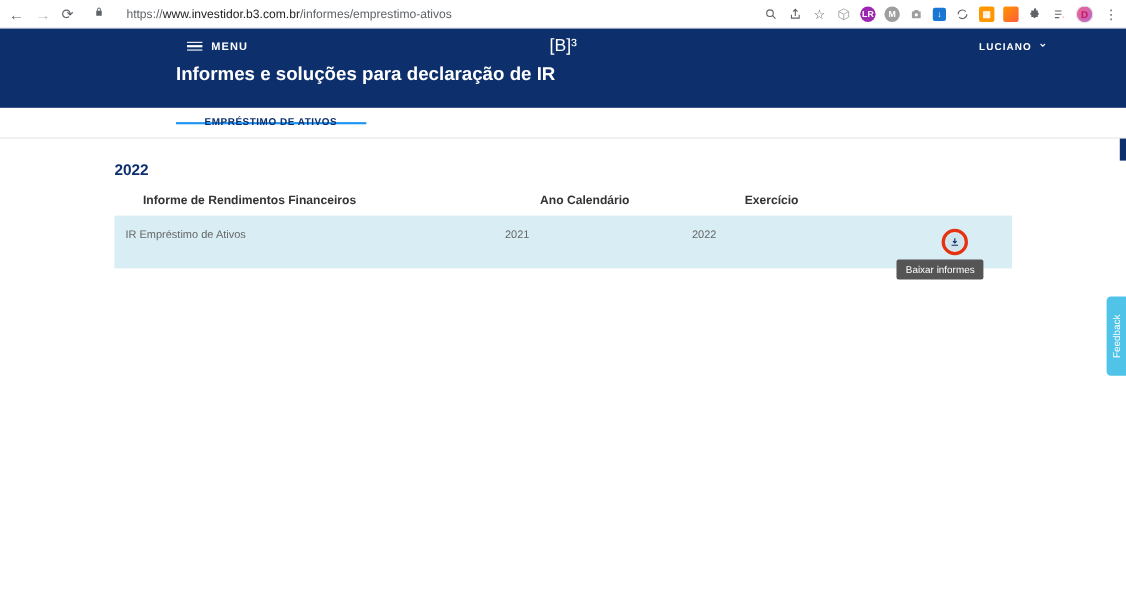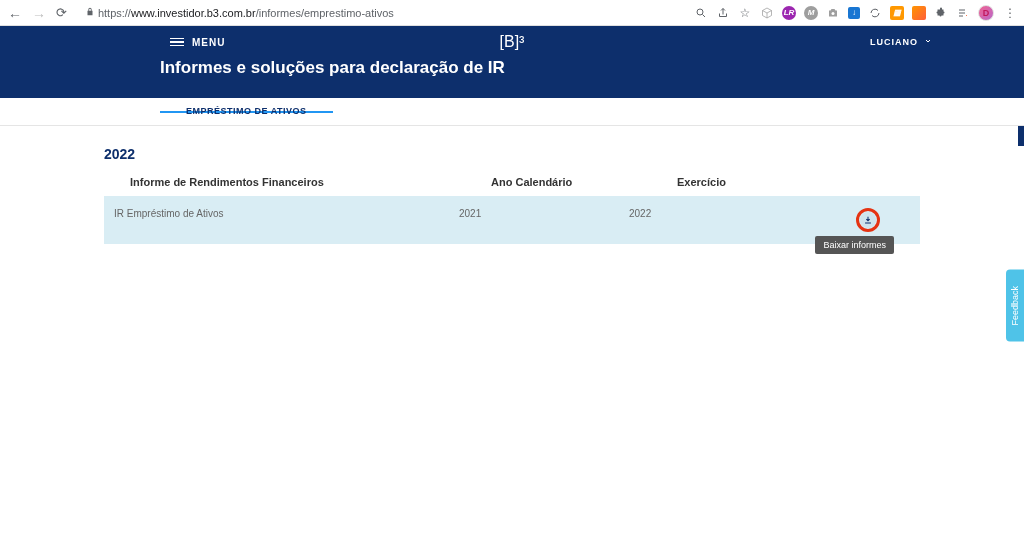--- a/index.html
+++ b/index.html
@@ -4,39 +4,39 @@
   <style>
     * { margin: 0; padding: 0; box-sizing: border-box; }
     body { font-family: -apple-system, BlinkMacSystemFont, 'Segoe UI', Arial, sans-serif; width: 1024px; height: 546px; overflow: hidden; position: relative; }
     
     
     .chrome-bar { height: 26px; background: #fff; border-bottom: 1px solid #e0e0e0; display: flex; align-items: center; padding: 0 8px; gap: 10px; }
     .nav-arrows { display: flex; gap: 10px; align-items: center; }
     .nav-arrow { color: #5f6368; font-size: 14px; cursor: pointer; }
     .nav-arrow.disabled { color: #bdbdbd; }
     .reload-icon { color: #5f6368; font-size: 13px; cursor: pointer; }
-    .address-bar { flex: 1; display: flex; align-items: center; gap: 3px; background: #fff; border-radius: 14px; padding: 0 8px; height: 20px; }
+    .address-bar { flex: 1; display: flex; align-items: center; gap: 20px; background: #fff; border-radius: 14px; padding: 0 8px; height: 20px; }
     .lock-icon { color: #5f6368; font-size: 10px; }
     .url-text { font-size: 11px; color: #202124; }
     .url-text .domain { color: #202124; }
     .url-text .path { color: #5f6368; }
     .toolbar-icons { display: flex; gap: 8px; align-items: center; }
     .tb-icon { width: 14px; height: 14px; display: flex; align-items: center; justify-content: center; font-size: 12px; color: #5f6368; cursor: pointer; }
-    .tb-badge { width: 14px; height: 14px; border-radius: 50%; display: flex; align-items: center; justify-content: center; font-size: 8px; font-weight: bold; color: #fff; font-style: italic; }
+    .tb-badge { width: 14px; height: 14px; border-radius: 50%; display: flex; align-items: center; justify-content: center; font-size: 8px; font-weight: bold; color: #fff; }
     .purple-badge { background: #9c27b0; }
     .gray-badge { background: #9e9e9e; color: #fff; }
     .orange-badge { background: #ff9800; }
     .fox-badge { width: 14px; height: 14px; background: linear-gradient(135deg,#ff9500,#ff5e3a); border-radius: 2px; }
     .blue-sq { width: 12px; height: 12px; background: #1976d2; border-radius: 2px; color: #fff; font-size: 8px; display: flex; align-items: center; justify-content: center; }
     .avatar { width: 16px; height: 16px; border-radius: 50%; background: linear-gradient(135deg,#f06292,#ba68c8); border: 1px solid #e0e0e0; display: flex; align-items: center; justify-content: center; color: #c2185b; font-size: 9px; font-weight: bold; }
     .dots { letter-spacing: -2px; }
     
     
     .header { height: 72px; background: #0d2f6c; display: flex; flex-direction: column; }
-    .header-top { height: 32px; display: flex; align-items: center; justify-content: space-between; padding: 0 92px 0 170px; }
+    .header-top { height: 32px; display: flex; align-items: center; justify-content: space-between; padding: 0 72px 0 170px; }
     .menu-btn { display: flex; align-items: center; gap: 8px; color: #fff; font-size: 10px; font-weight: 600; letter-spacing: 1px; cursor: pointer; }
     .hamburger { display: flex; flex-direction: column; gap: 2px; }
     .hamburger div { width: 14px; height: 1.5px; background: #fff; }
     .logo { color: #fff; font-size: 16px; font-weight: normal; position: absolute; left: 50%; transform: translateX(-50%); }
     .user-btn { display: flex; align-items: flex-start; gap: 6px; color: #fff; font-size: 9px; font-weight: 600; letter-spacing: 1px; cursor: pointer; }
     .header-title { padding: 0 160px 10px; }
     .header-title h1 { color: #fff; font-size: 17px; font-weight: 600; }
     
     
     .tab-bar { height: 28px; border-bottom: 1px solid #e5e5e5; padding: 12px 160px; display: flex; }

